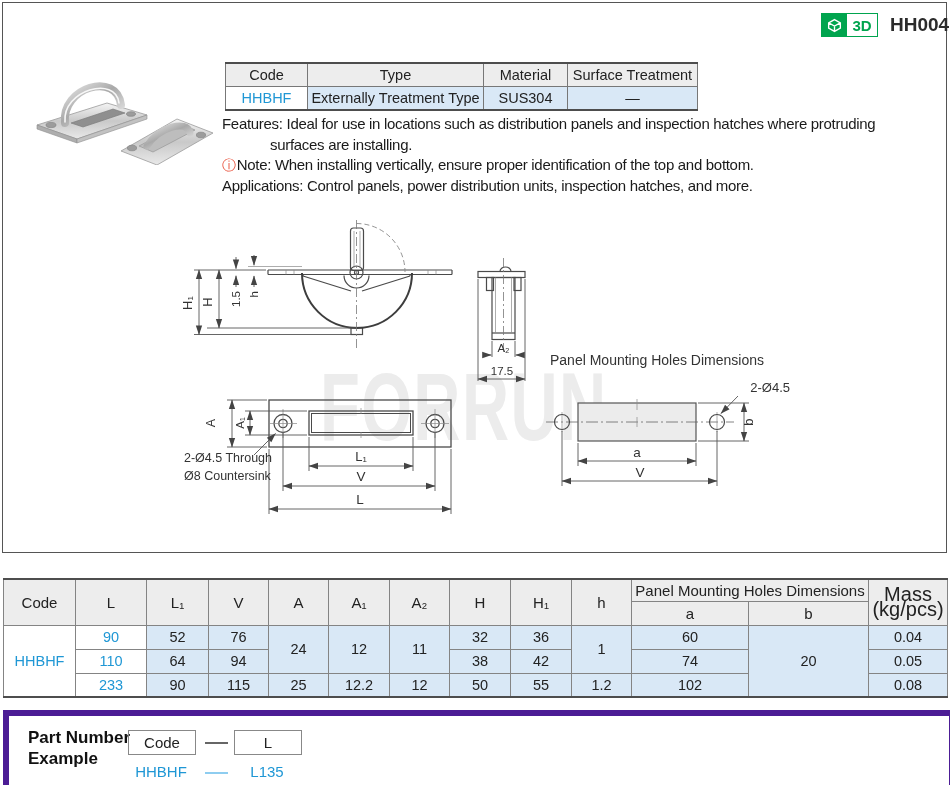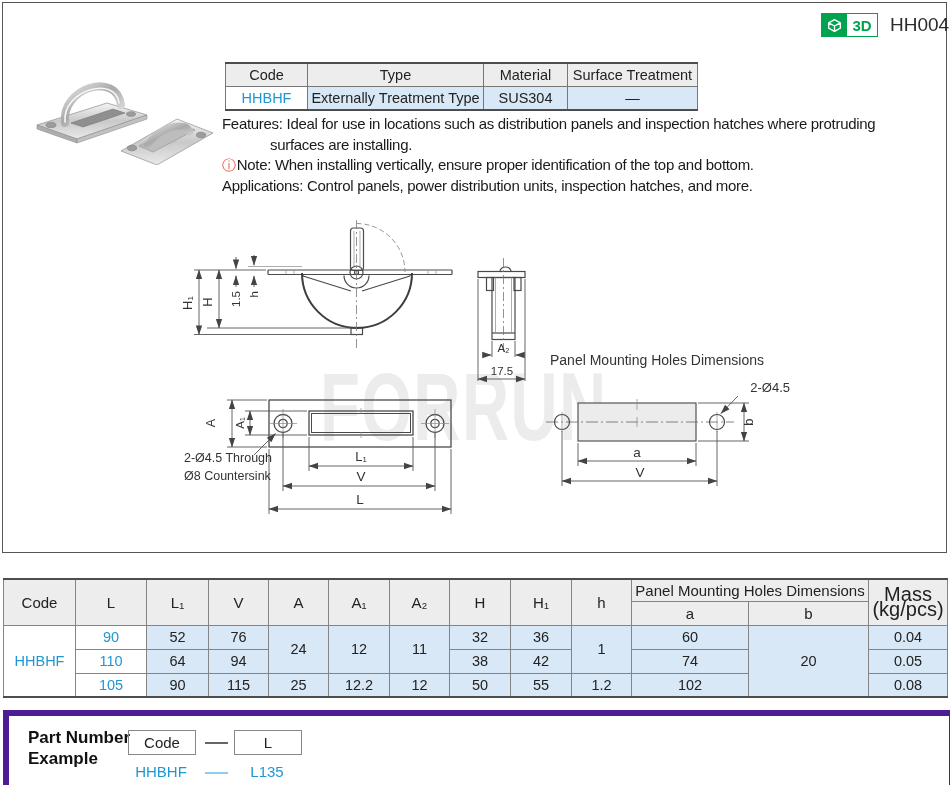--- a/index.html
+++ b/index.html
@@ -10,21 +10,21 @@
   .abs{position:absolute;}
 
   
   .upper-frame{left:2px;top:2px;width:943px;height:549px;border:1px solid #555;}
 
   
   .badge3d{left:821px;top:13px;display:flex;height:24px;z-index:5;}
   .badge3d .cube{width:26px;height:24px;background:#00a44e;display:flex;align-items:center;justify-content:center;}
   .badge3d .lbl{width:30px;height:22px;border:1px solid #00a44e;border-left:none;background:#fff;
     color:#00a44e;font-size:15px;font-weight:bold;display:flex;align-items:center;justify-content:center;}
-  .page-code{left:890px;top:14px;font-size:19px;color:#2b2b2b;z-index:5;}
+  .page-code{left:890px;top:14px;font-size:19px;color:#2b2b2b;z-index:5;font-weight:bold;}
 
   
   table{border-collapse:collapse;table-layout:fixed;}
   .spec-table{left:225px;top:62px;width:472px;font-size:14.5px;}
   .spec-table td{border:1px solid #777;text-align:center;height:20px;padding:1px 3px;overflow:hidden;white-space:nowrap;}
   .spec-table{border-top:2px solid #4d4d4d;border-bottom:2px solid #4d4d4d;}
   .spec-table .hd td{background:#ededed;}
   .spec-table .val td{background:#d9e8f6;}
   .spec-table .val td.white{background:#fff;}
   .blue{color:#1f97d5;}
@@ -316,21 +316,21 @@
   <tr class="dr">
     <td class="white blue">110</td>
     <td>64</td>
     <td>94</td>
     <td>38</td>
     <td>42</td>
     <td>74</td>
     <td>0.05</td>
   </tr>
   <tr class="dr">
-    <td class="white blue">105</td>
+    <td class="white blue">233</td>
     <td>90</td>
     <td>115</td>
     <td>25</td>
     <td>12.2</td>
     <td>12</td>
     <td>50</td>
     <td>55</td>
     <td>1.2</td>
     <td>102</td>
     <td>0.08</td>

